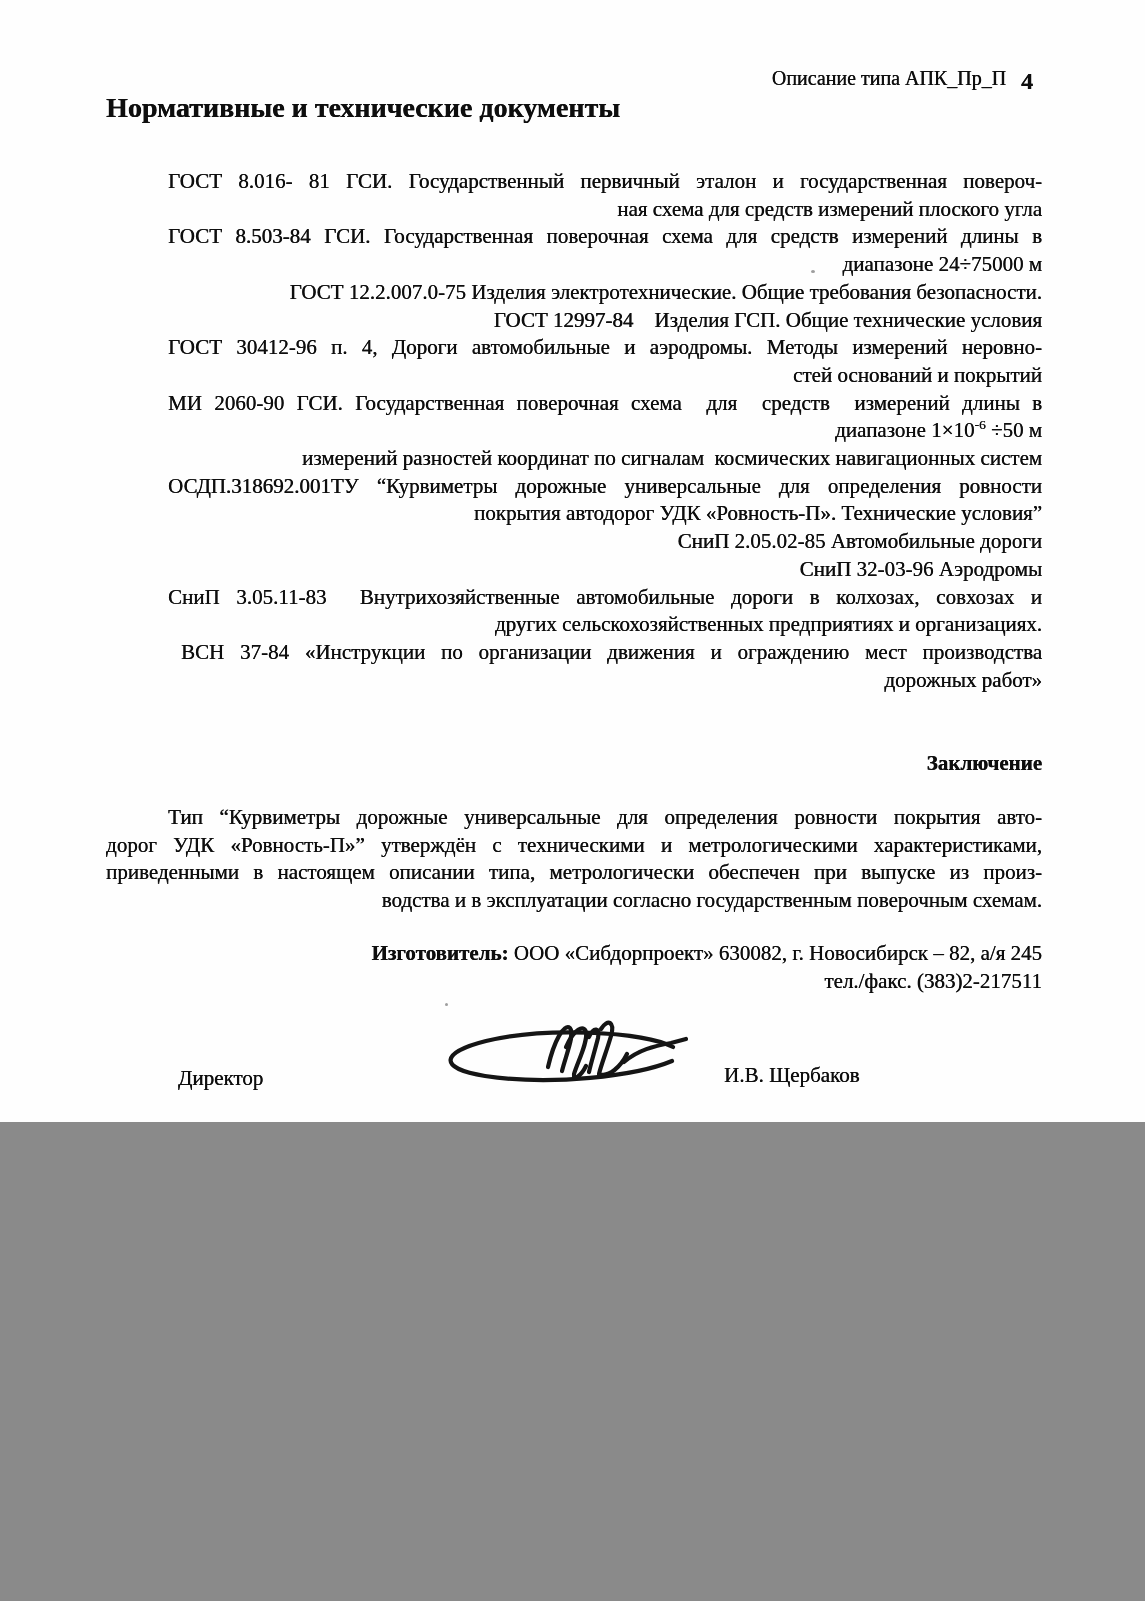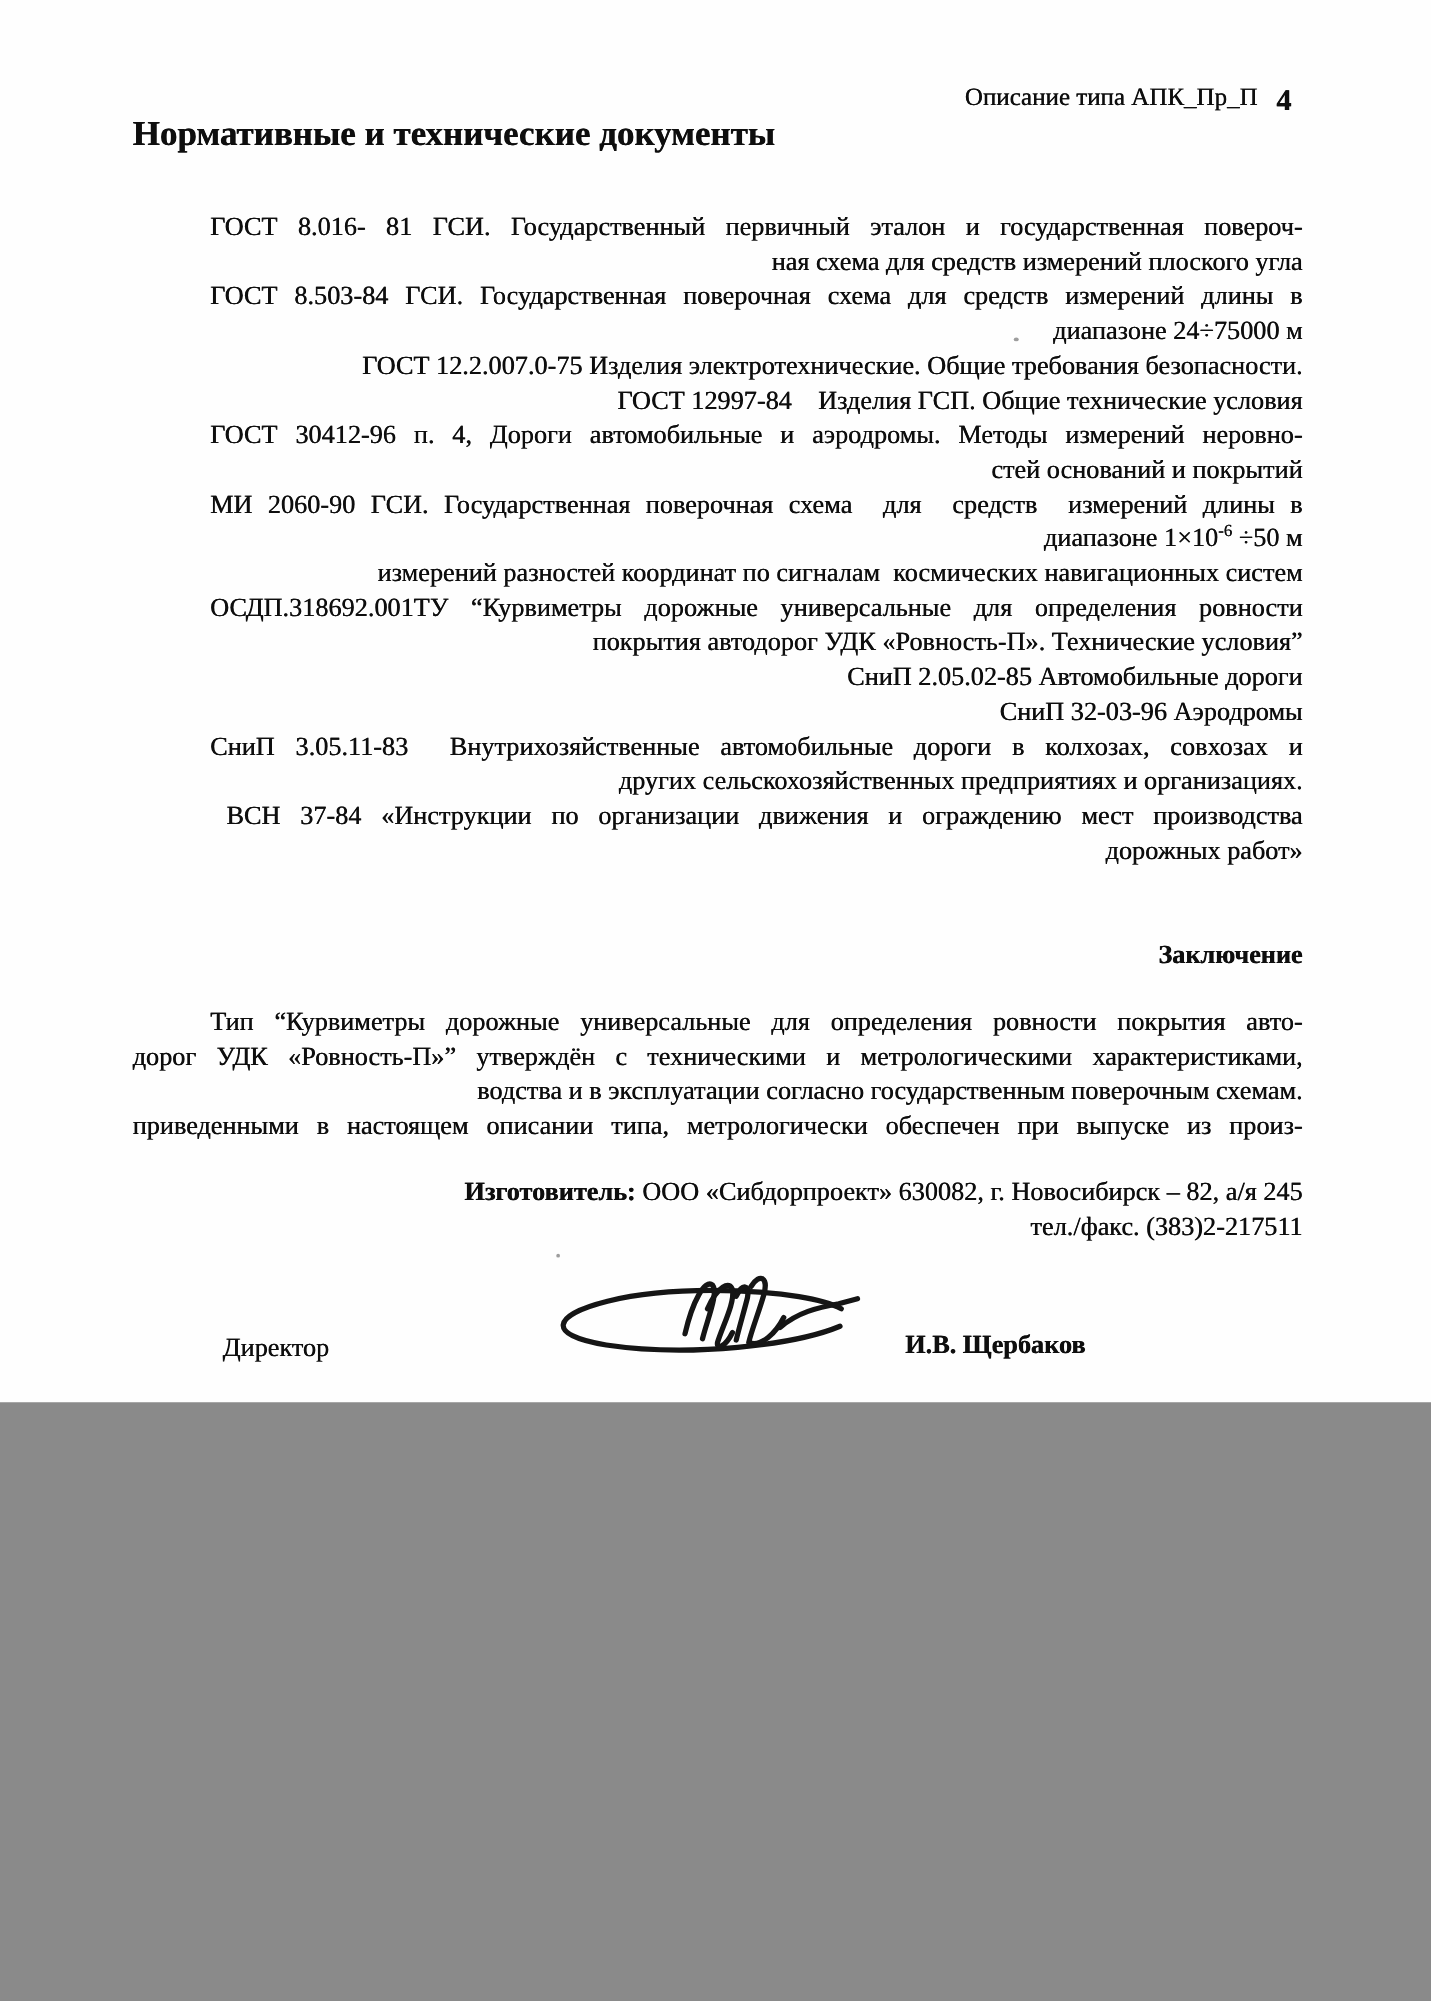--- a/index.html
+++ b/index.html
@@ -31,21 +31,21 @@
   .ind  { text-indent:62px; }
   .ind2 { text-indent:75px; }
   .just { text-align:justify; text-align-last:justify; }
   .line sup { font-size:13.5px; vertical-align:super; line-height:0; }
   .sec-title { font-weight:bold; margin-top:56px; }
   .concl { margin-top:26px; }
   .manu  { margin-top:25px; }
   .manu .b { font-weight:bold; }
   .sig-row { position:relative; height:120px; margin-top:10px; }
   .sig-role { position:absolute; left:72px; top:60px; }
-  .sig-name { position:absolute; left:618px; top:57px;font-weight:bold; }
+  .sig-name { position:absolute; left:618px; top:57px; }
   .sig-svg  { position:absolute; left:322px; top:0px; }
   .sig-svg path { fill:none; stroke:#151515; stroke-width:4.2; stroke-linecap:round; stroke-linejoin:round; }
   .speck { position:absolute; background:rgba(40,40,40,.45); border-radius:50%; }
   .speck1 { left:811px; top:270px; width:4px; height:3px; }
   .speck2 { left:445px; top:1003px; width:3px; height:3px; }
   .speck3 { left:192px; top:1520px; width:4px; height:3px; opacity:.5; }
 </style>
 </head>
 <body>
 
@@ -77,22 +77,22 @@
     <div class="line ind just">СниП 3.05.11-83  Внутрихозяйственные автомобильные дороги в колхозах, совхозах и</div>
     <div class="line">других сельскохозяйственных предприятиях и организациях.</div>
     <div class="line ind2 just">ВСН 37-84 «Инструкции по организации движения и ограждению мест производства</div>
     <div class="line">дорожных работ»</div>
 
     <div class="line sec-title">Заключение</div>
 
     <div class="concl">
       <div class="line ind just">Тип “Курвиметры дорожные универсальные для определения ровности покрытия авто-</div>
       <div class="line just">дорог УДК «Ровность-П»” утверждён с техническими и метрологическими характеристиками,</div>
+      <div class="line just">приведенными в настоящем описании типа, метрологически обеспечен при выпуске из произ-</div>
       <div class="line">водства и в эксплуатации согласно государственным поверочным схемам.</div>
-      <div class="line just">приведенными в настоящем описании типа, метрологически обеспечен при выпуске из произ-</div>
     </div>
 
     <div class="manu">
       <div class="line ind2"><span class="b">Изготовитель:</span><span> ООО «Сибдорпроект» 630082, г. Новосибирск – 82, а/я 245</span></div>
       <div class="line">тел./факс. (383)2-217511</div>
     </div>
 
     <div class="sig-row">
       <span class="sig-role">Директор</span>
       <svg class="sig-svg" width="270" height="100" viewBox="0 0 270 100">

